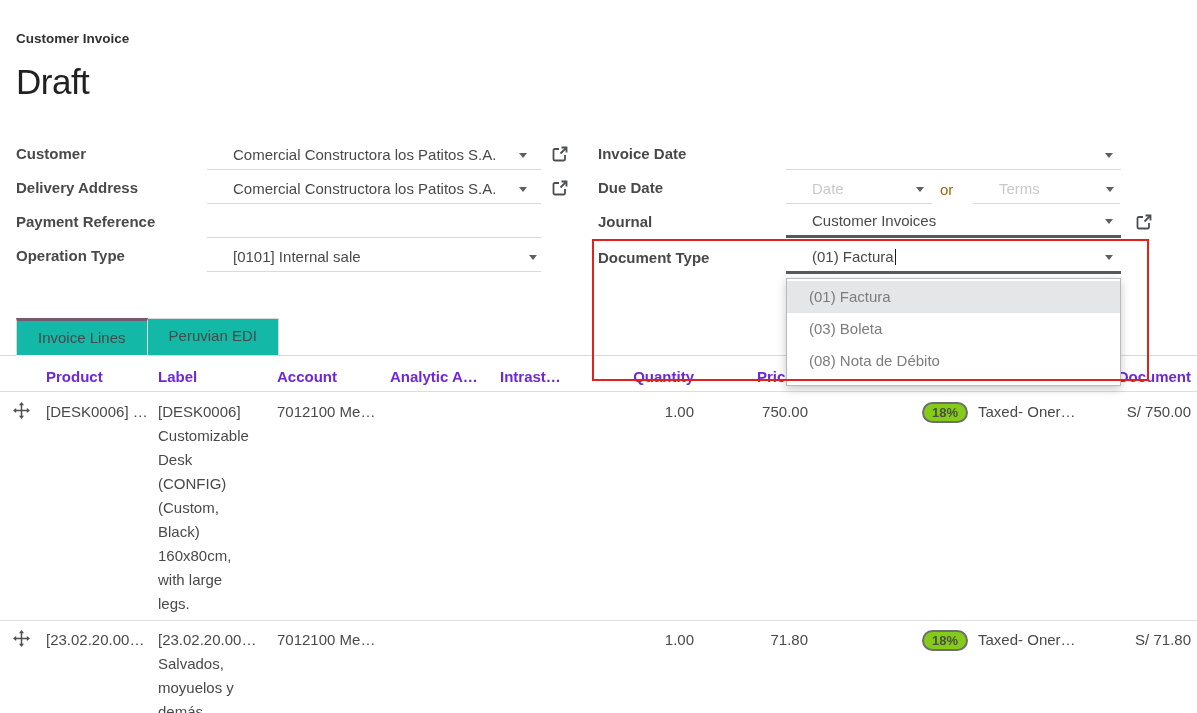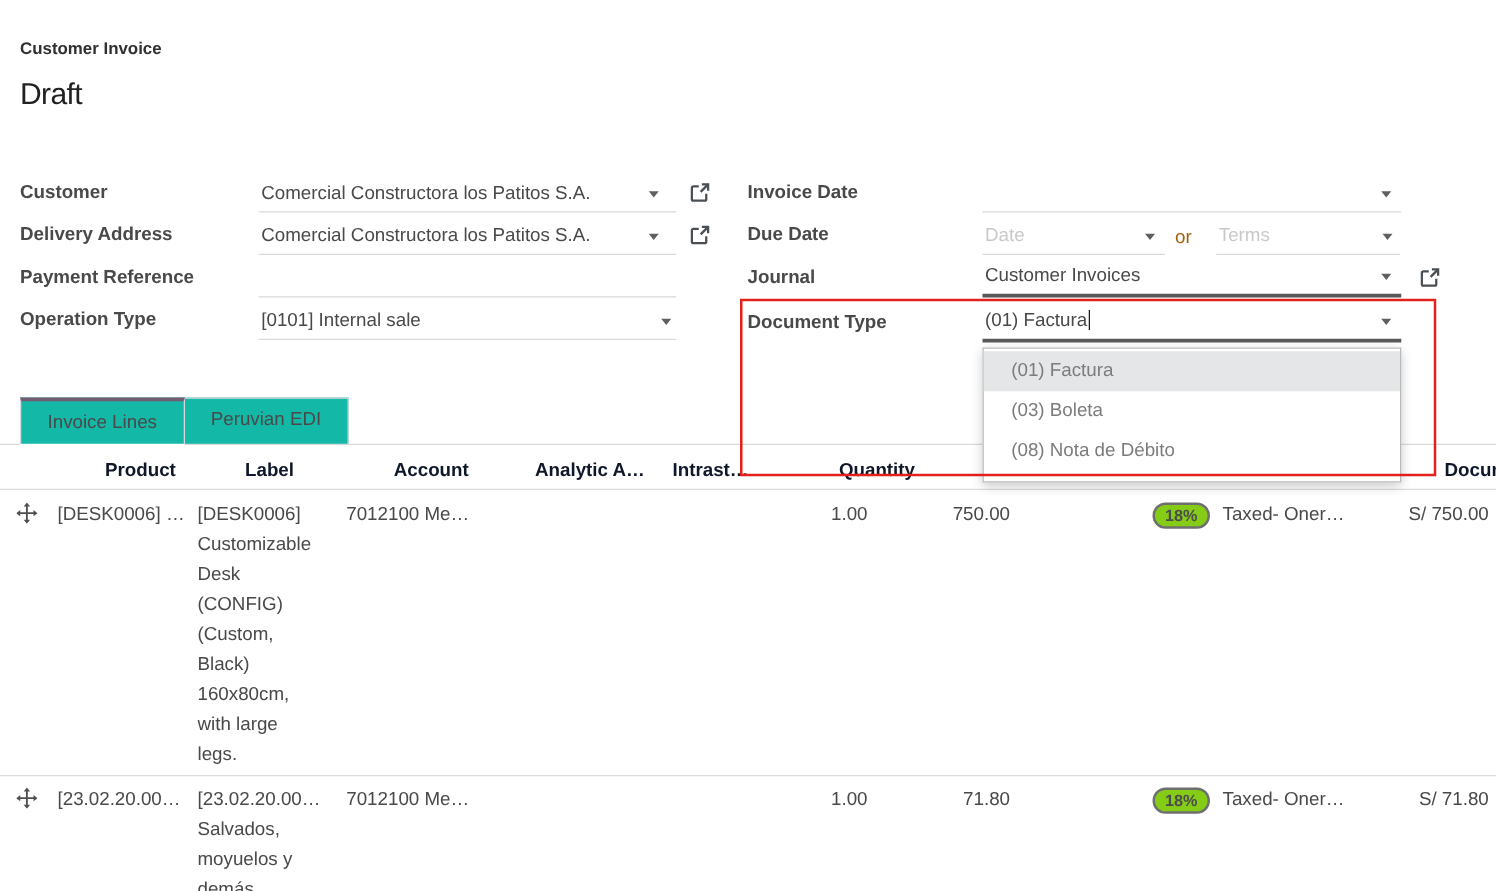--- a/index.html
+++ b/index.html
@@ -5,30 +5,30 @@
   * { margin:0; padding:0; box-sizing:border-box; }
   html,body { background:#fff; }
   body {
     position:relative; width:1197px; height:713px; overflow:hidden;
     font-family:"Liberation Sans", sans-serif; color:#494949;
   }
   .abs { position:absolute; }
 
   
   .breadcrumb { left:16px; top:31px; font-size:13.5px; font-weight:bold; color:#303030; }
-  .page-title { left:16px; top:62px; font-size:24px; font-weight:400; color:#212121; letter-spacing:-0.5px; }
+  .page-title { left:16px; top:62px; font-size:35px; font-weight:400; color:#212121; letter-spacing:-0.5px; }
 
   
   .flabel { font-size:15px; font-weight:bold; color:#494949; white-space:nowrap; }
   .finput {
     height:29px; border-bottom:1px solid #d9d9d9;
     font-size:15px; color:#494949; line-height:27px; white-space:nowrap;
   }
   .finput.dark { border-bottom:3px solid #58595b; height:31px; }
-  .finput .val { padding-left:2px; }
+  .finput .val { padding-left:2px;margin-left:24px; }
   .placeholder { color:#c9c9c9; }
   .caret {
     position:absolute; width:0; height:0;
     border-left:4.5px solid transparent; border-right:4.5px solid transparent;
     border-top:5px solid #5f5f5f; top:12px;
   }
   .or-word { font-size:15px; color:#a16207; }
   .extlink { position:absolute; width:18px; height:18px; }
   .text-cursor { display:inline-block; width:1.5px; height:16px; background:#1a1a1a; vertical-align:-3px; margin-left:1px; }
 
@@ -51,21 +51,21 @@
   .tabbar-line { left:0; top:355px; width:1197px; height:1px; background:#d9d9d9; z-index:1; }
   .tabbar { left:16px; top:318px; display:flex; z-index:2; }
   .tab {
     height:38px; line-height:34px; padding:0 21px; font-size:15px; color:#494949;
     background:#14b8a6; border:1px solid #d9d9d9; border-left-width:0; white-space:nowrap;
   }
   .tab:first-child { border-left-width:1px; }
   .tab.active { border-top:3px solid #765a70; border-bottom:1px solid #fff; }
 
   
-  .th { position:absolute; top:368px; font-size:15px; font-weight:bold; color:#0f172a; white-space:nowrap; z-index:0;margin-left:38px; }
+  .th { position:absolute; top:368px; font-size:15px; font-weight:bold; color:#6d28d9; white-space:nowrap; z-index:0; }
   .right-al { text-align:right; }
   .hline { position:absolute; left:0; width:1197px; height:1px; background:#ddd; }
   .trow { position:absolute; left:0; width:1197px; }
   .cell { position:absolute; top:8px; font-size:15px; color:#494949; line-height:24px; white-space:nowrap; overflow:hidden; }
   .cell.wrap { white-space:pre-line; }
   .tax-badge {
     display:inline-block; border:2px solid #6f6f6f; border-radius:11px;
     padding:0 8px; height:21px; line-height:17px;
     font-size:13px; font-weight:bold; color:#4d4d4d; background:#84cc16;
   }

